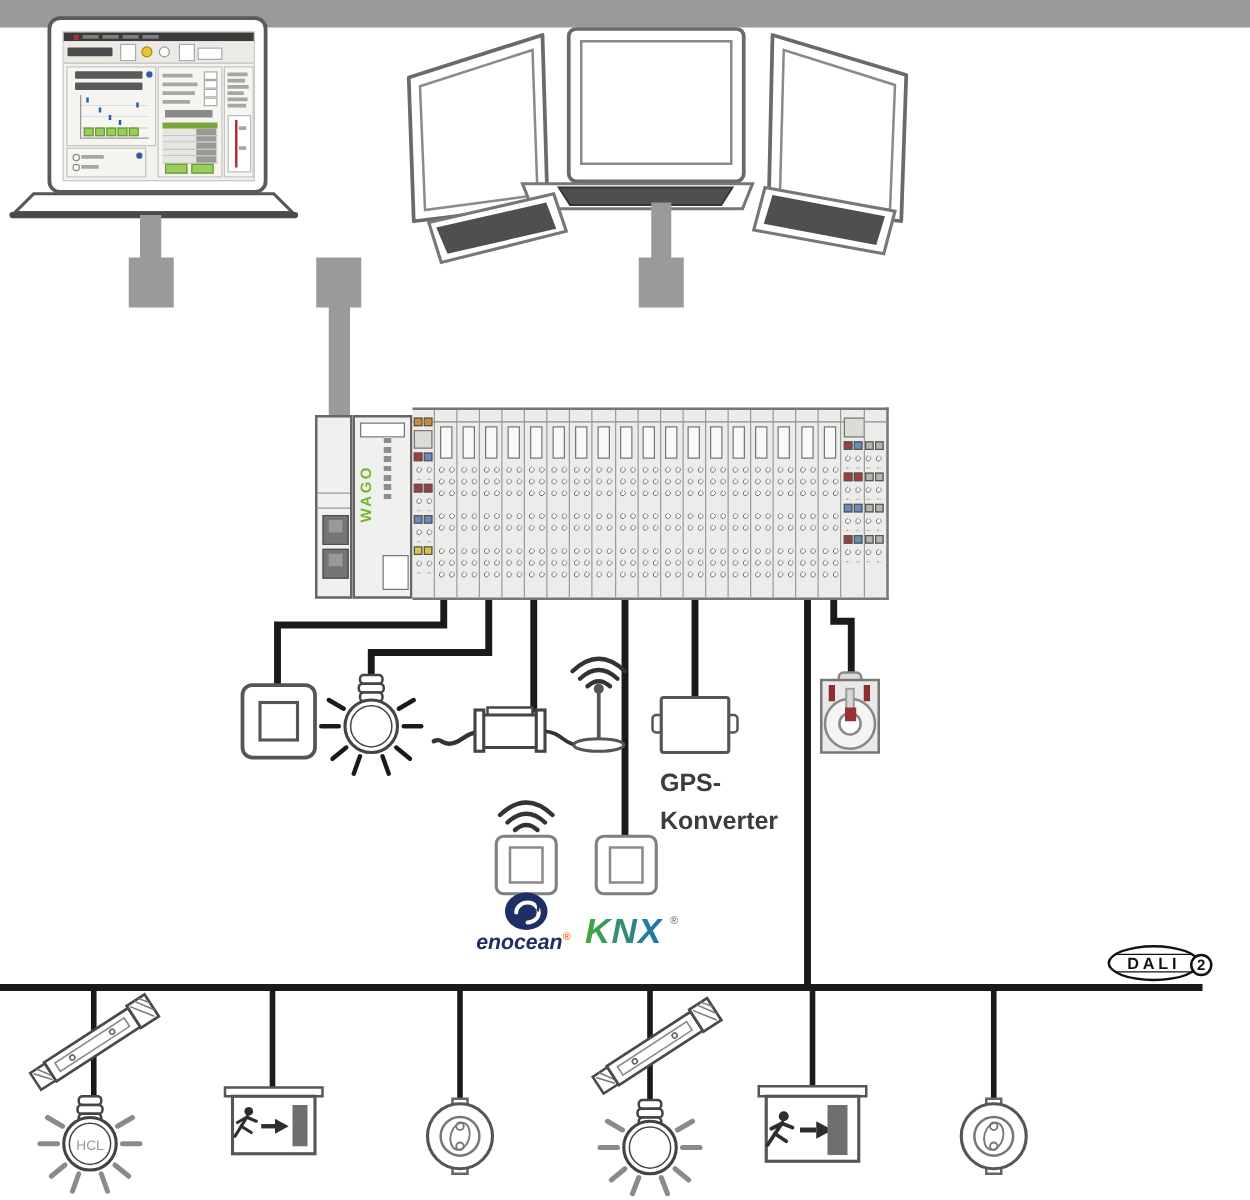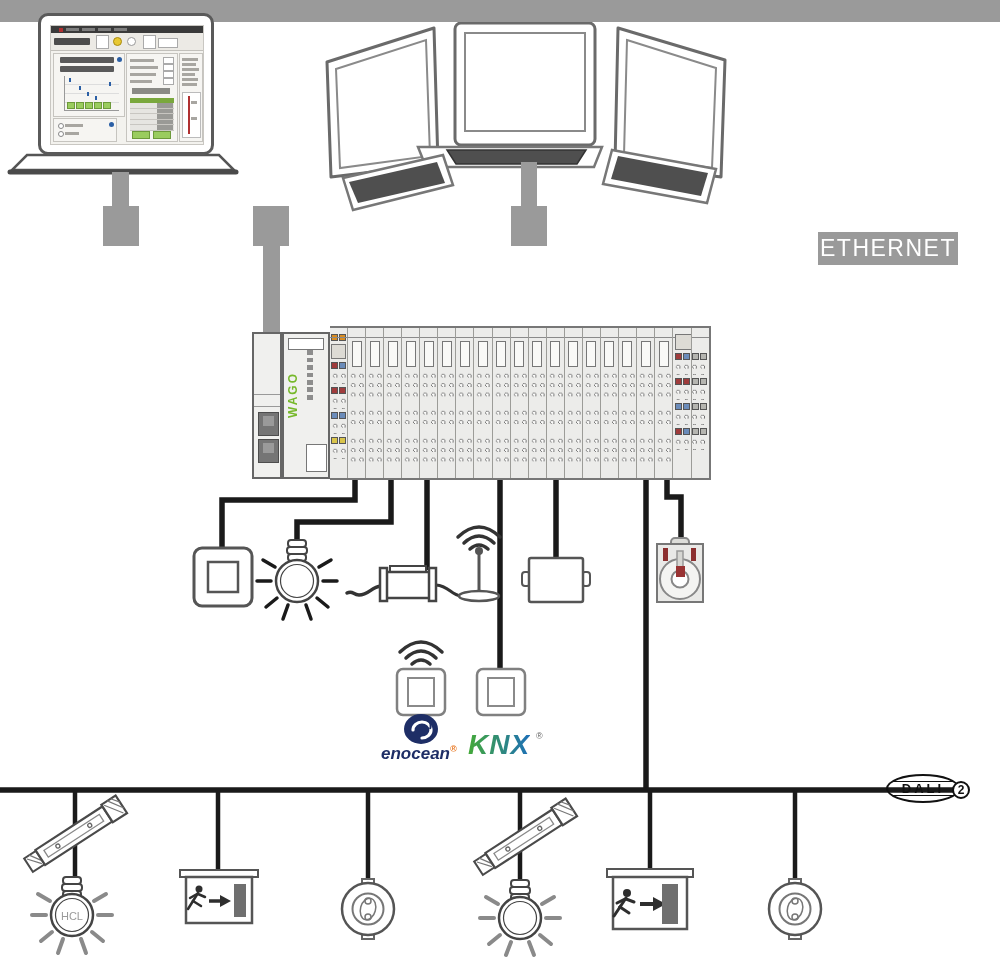--- a/index.html
+++ b/index.html
@@ -81,21 +81,21 @@
   
   #gps-label{left:528px;top:612px;color:#3c3c3b;font-size:20px;font-weight:700;line-height:1.5;}
   #enocean-text{left:381px;top:744px;width:80px;color:#1e2e66;
                 font-style:italic;font-weight:700;font-size:17px;}
   #enocean-text sup{color:#e87722;font-size:9px;}
   #knx-text{left:468px;top:729px;font-size:28px;font-weight:800;font-style:italic;letter-spacing:1px;
             background:linear-gradient(90deg,#44a938,#1d6fb7);-webkit-background-clip:text;
             background-clip:text;color:transparent;}
   #knx-reg{left:536px;top:731px;font-size:9px;color:#666;}
   
-  #dali-logo{left:886px;top:774px;width:84px;height:34px;}
+  #dali-logo{left:886px;top:756px;width:84px;height:34px;}
   #dali-ellipse{position:absolute;left:0;top:0;width:74px;height:29px;border:2.5px solid #111;
                 border-radius:50%;box-sizing:border-box;}
   #dali-ellipse:before,#dali-ellipse:after{content:"";position:absolute;left:5px;right:5px;border-top:1.5px solid #111;}
   #dali-ellipse:before{top:5px;} #dali-ellipse:after{bottom:5px;}
   #dali-word{position:absolute;left:0;top:0;width:74px;height:29px;text-align:center;line-height:29px;
              font-weight:700;font-size:13px;letter-spacing:3px;color:#111;}
   #dali-2{position:absolute;right:0px;top:7px;width:18px;height:18px;background:#fff;border:2px solid #111;
           border-radius:50%;box-sizing:border-box;text-align:center;line-height:14px;font-weight:700;font-size:12px;color:#111;}
 </style>
 </head>
@@ -360,21 +360,20 @@
     </g>
   </svg>
 
   <div class="abs" id="eth-bar"></div>
   <div class="abs gray-pole" style="left:112px;top:172px;width:17px;height:38px;"></div>
   <div class="abs gray-pole" style="left:521px;top:162px;width:16px;height:48px;"></div>
   <div class="abs gray-pole" style="left:263px;top:242px;width:17px;height:92px;"></div>
   <div class="abs junction" style="left:103px;"></div>
   <div class="abs junction" style="left:253px;"></div>
   <div class="abs junction" style="left:511px;"></div>
-  <div class="abs" id="eth-label">ETHERNET</div>
 
   <div class="abs" id="laptop-screen">
     <div class="abs" id="app">
       <div class="abs" id="app-titlebar">
         <i class="red"></i>
         <i></i>
           <i></i>
         <i></i>
           <i></i>
       </div>
@@ -643,20 +642,24 @@
       <div class="pair4">
           <span class="chip c-rd"></span>
           <span class="chip c-bl"></span>
           <span class="chip c-gy"></span>
           <span class="chip c-gy"></span>
         </div>
       <div class="dots dmini"></div>
     </div>
   </div>
 
+  <div class="abs" id="gps-label">
+    <div>GPS-</div>
+    <div>Konverter</div>
+  </div>
 
   <div class="abs" id="enocean-text"><span>enocean</span><sup>®</sup></div>
 
   <div class="abs" id="knx-text">KNX</div>
   <div class="abs" id="knx-reg">®</div>
 
   <div class="abs" id="dali-logo">
     <div id="dali-ellipse"></div>
     <div id="dali-word">DALI</div>
     <div id="dali-2">2</div>

